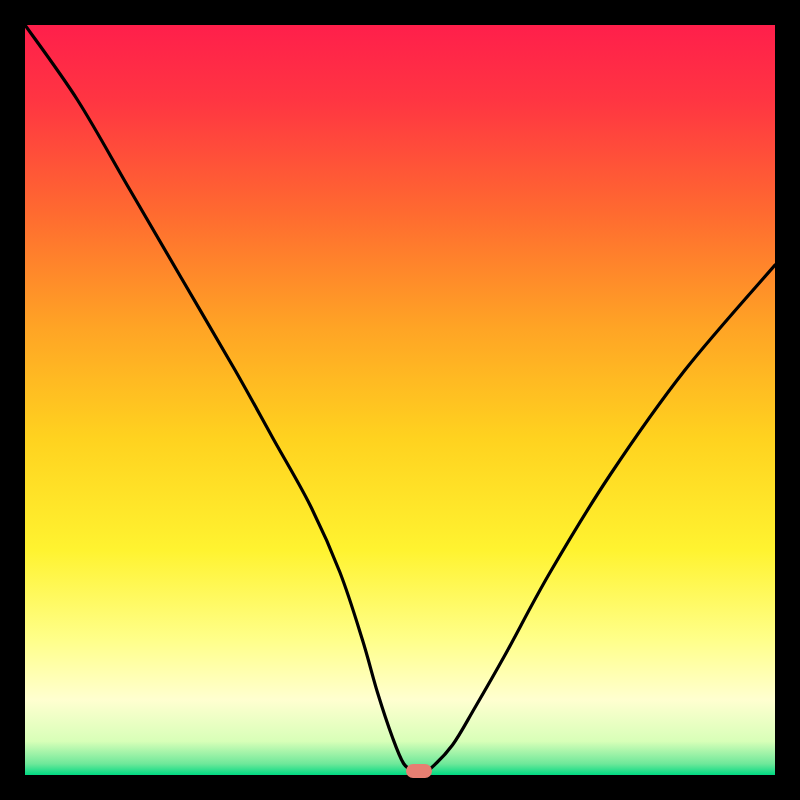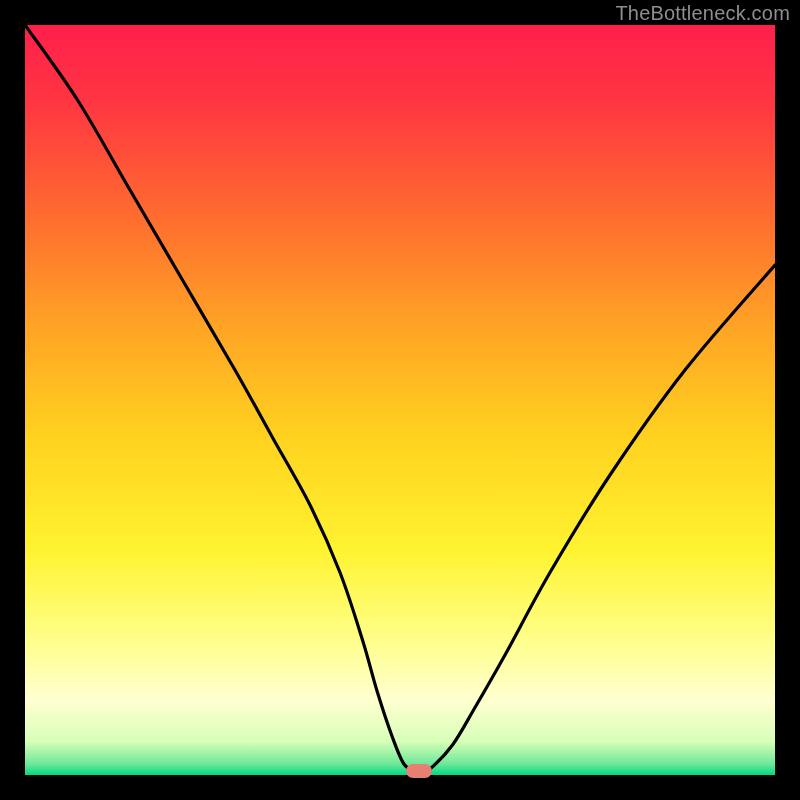--- a/index.html
+++ b/index.html
@@ -50,21 +50,20 @@
     color: #8e8e8e;
     letter-spacing: 0.2px;
     user-select: none;
   }
 </style>
 </head>
 <body>
 
 <div class="frame">
 
-  <div class="watermark">TheBottleneck.com</div>
 
   <div class="plot-area">
 
     <svg class="gradient" viewBox="0 0 750 750" preserveAspectRatio="none">
       <defs>
         <linearGradient id="bg-grad" x1="0" y1="0" x2="0" y2="1">
             <stop offset="0%" stop-color="#ff1f4b"></stop>
             <stop offset="10%" stop-color="#ff3542"></stop>
             <stop offset="25%" stop-color="#ff6a30"></stop>
             <stop offset="40%" stop-color="#ffa325"></stop>

